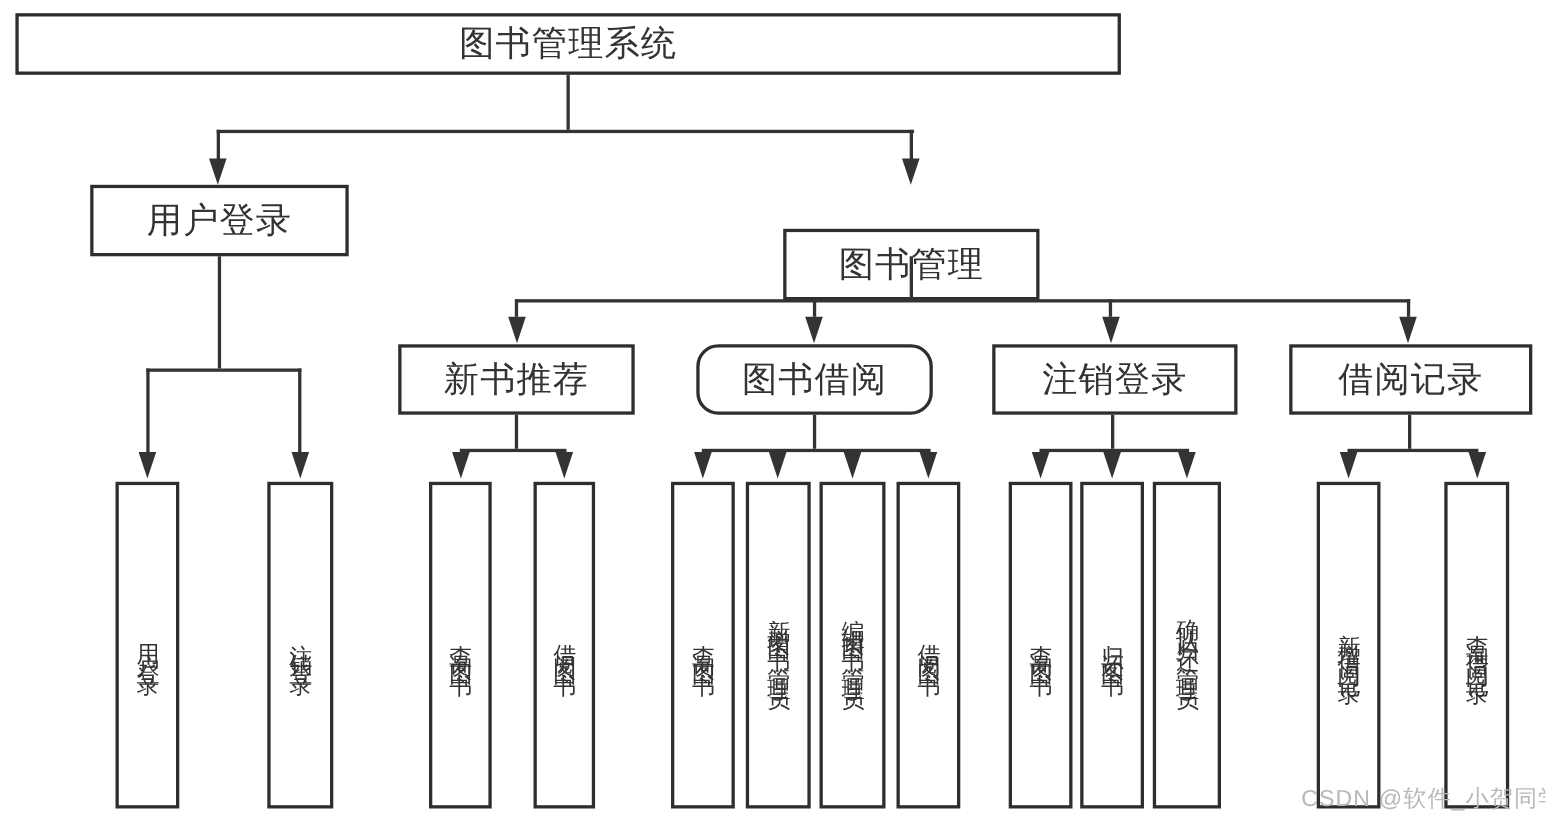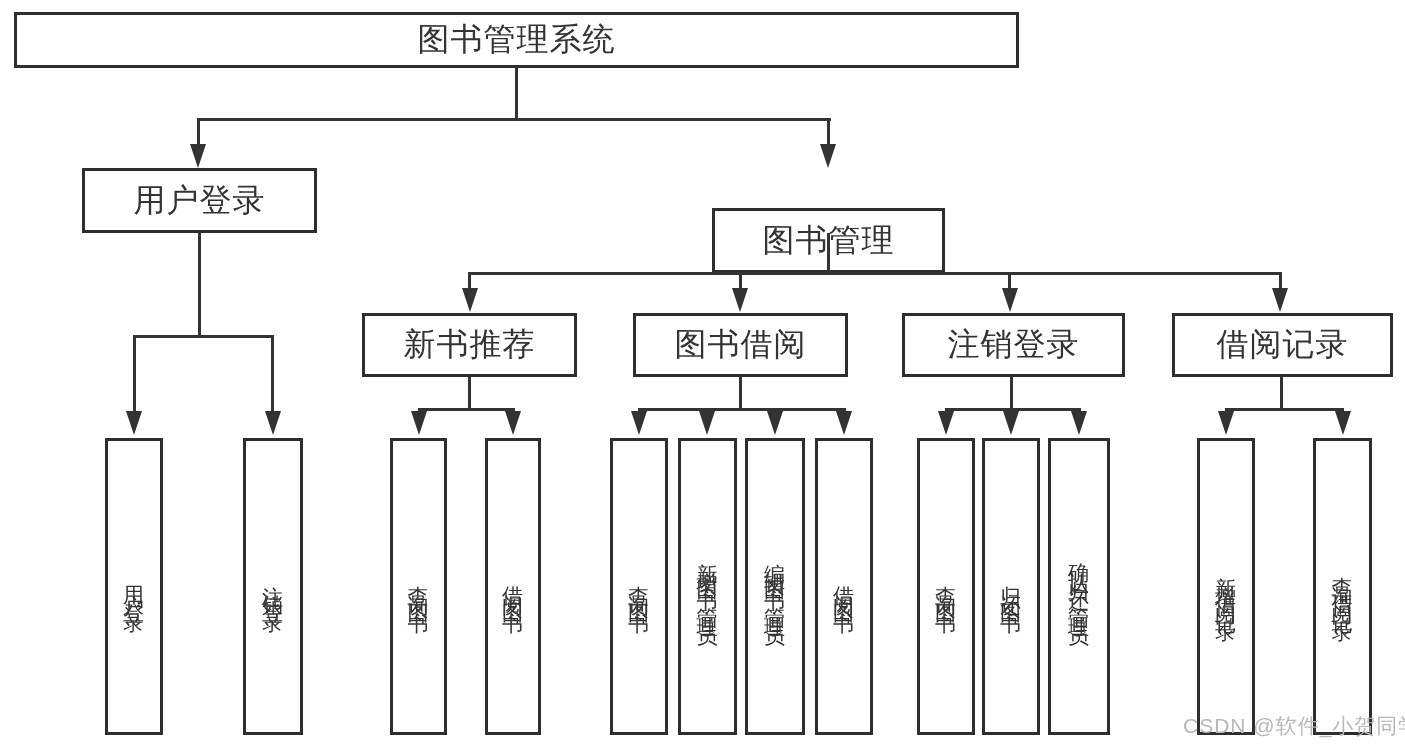--- a/index.html
+++ b/index.html
@@ -41,21 +41,21 @@
 </div>
 
 <div class="node hbox" style="left:712px;top:168px;width:233px;height:65px;margin-top:40px;">
   <span>图书管理</span>
 </div>
 
 <div class="node hbox" style="left:362px;top:313px;width:215px;height:64px;">
   <span>新书推荐</span>
 </div>
 
-<div class="node hbox" style="left:633px;top:313px;width:215px;height:64px;">
+<div class="node hbox" style="left:633px;top:313px;width:215px;height:64px;border-radius:20px;">
   <span>图书借阅</span>
 </div>
 
 <div class="node hbox" style="left:902px;top:313px;width:223px;height:64px;">
   <span>注销登录</span>
 </div>
 
 <div class="node hbox" style="left:1172px;top:313px;width:221px;height:64px;">
   <span>借阅记录</span>
 </div>

